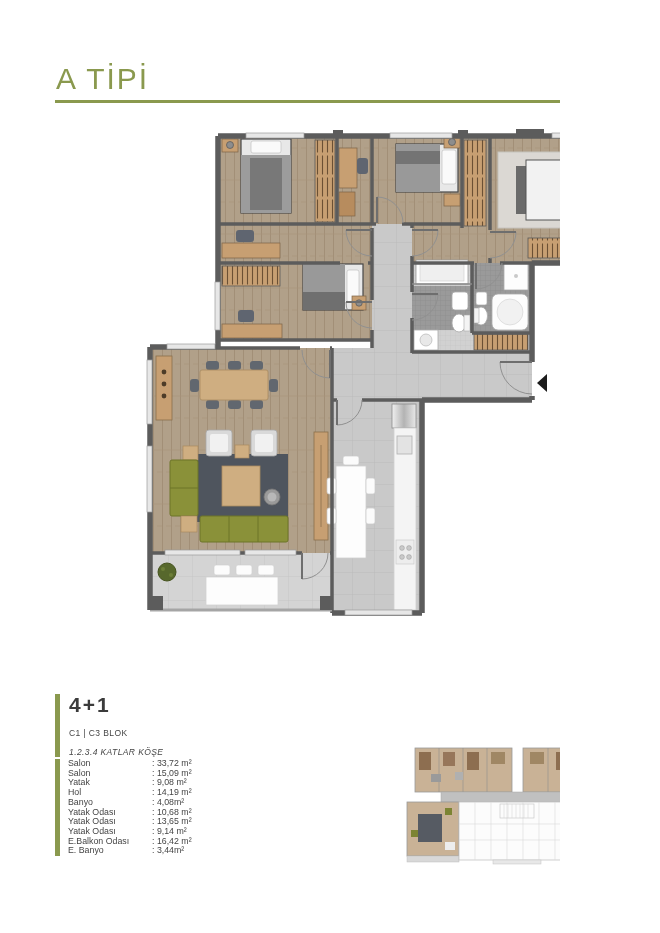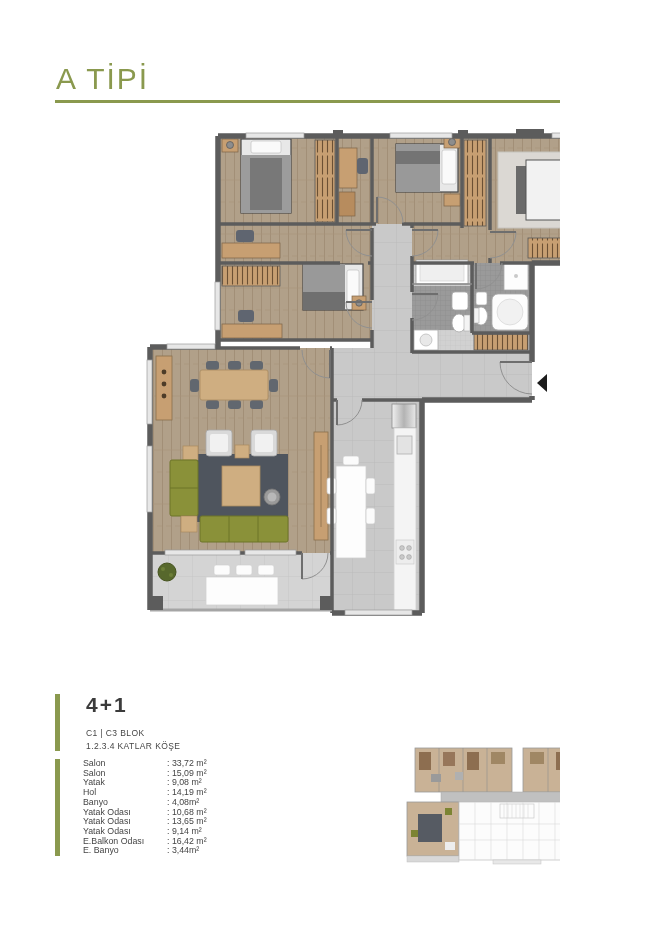--- a/index.html
+++ b/index.html
@@ -9,25 +9,25 @@
   .hdr-left{position:absolute;left:56px;top:62px;font-size:30px;font-weight:400;
             letter-spacing:2px;color:#8a994e;}
   .hdr-right{position:absolute;right:56px;top:62px;font-size:30px;font-weight:400;
              letter-spacing:2px;color:#8a994e;}
   .hdr-rule{position:absolute;left:55px;top:100px;width:550px;height:3px;background:#8a994e;}
   
   .plan{position:absolute;left:130px;top:118px;width:510px;height:512px;}
   .keyplan{position:absolute;left:405px;top:744px;width:225px;height:122px;}
   
   .unit-head{position:absolute;left:55px;top:694px;border-left:5px solid #8a994e;
-             padding-left:26px;}
+             padding-left:9px;}
   .unit-title{font-size:21px;font-weight:700;letter-spacing:2px;color:#3b3b3b;line-height:22px;}
   .unit-sub{margin-top:12px;font-size:8.5px;line-height:10.5px;color:#454545;letter-spacing:0.4px;}
   .room-list{position:absolute;left:55px;top:759px;border-left:5px solid #8a994e;
-             padding-left:23px;}
+             padding-left:8px;}
   .room-row{font-size:8.8px;line-height:9.7px;color:#454545;white-space:nowrap;}
   .room-name{display:inline-block;width:84px;}
   .room-area{display:inline-block;}
 </style>
 </head>
 <body>
 
 <div class="page">
 
   <div class="hdr-left">A TİPİ</div>
@@ -272,21 +272,21 @@
         <line x1="302" y1="553" x2="302" y2="579"></line>
         <line x1="532" y1="362" x2="500" y2="362"></line>
       </g>
       <polygon points="537,383 547,374 547,392" fill="#1c1c1c"></polygon>
     </g>
   </svg>
 
   <div class="unit-head">
     <div class="unit-title">4+1</div>
     <div class="unit-sub">C1 | C3 BLOK</div>
-    <div class="unit-sub" style="margin-top:2px;">1.2.3.4 KATLAR KÖŞE</div>
+    <div class="unit-sub" style="margin-top:8px;font-style:italic;">1.2.3.4 KATLAR KÖŞE</div>
   </div>
 
   <div class="room-list">
     <div class="room-row"><span class="room-name">Salon</span><span class="room-area">: 33,72 m²</span></div>
     <div class="room-row"><span class="room-name">Salon</span><span class="room-area">: 15,09 m²</span></div>
     <div class="room-row"><span class="room-name">Yatak</span><span class="room-area">: 9,08 m²</span></div>
     <div class="room-row"><span class="room-name">Hol</span><span class="room-area">: 14,19 m²</span></div>
     <div class="room-row"><span class="room-name">Banyo</span><span class="room-area">: 4,08m²</span></div>
     <div class="room-row"><span class="room-name">Yatak Odası</span><span class="room-area">: 10,68 m²</span></div>
     <div class="room-row"><span class="room-name">Yatak Odası</span><span class="room-area">: 13,65 m²</span></div>

